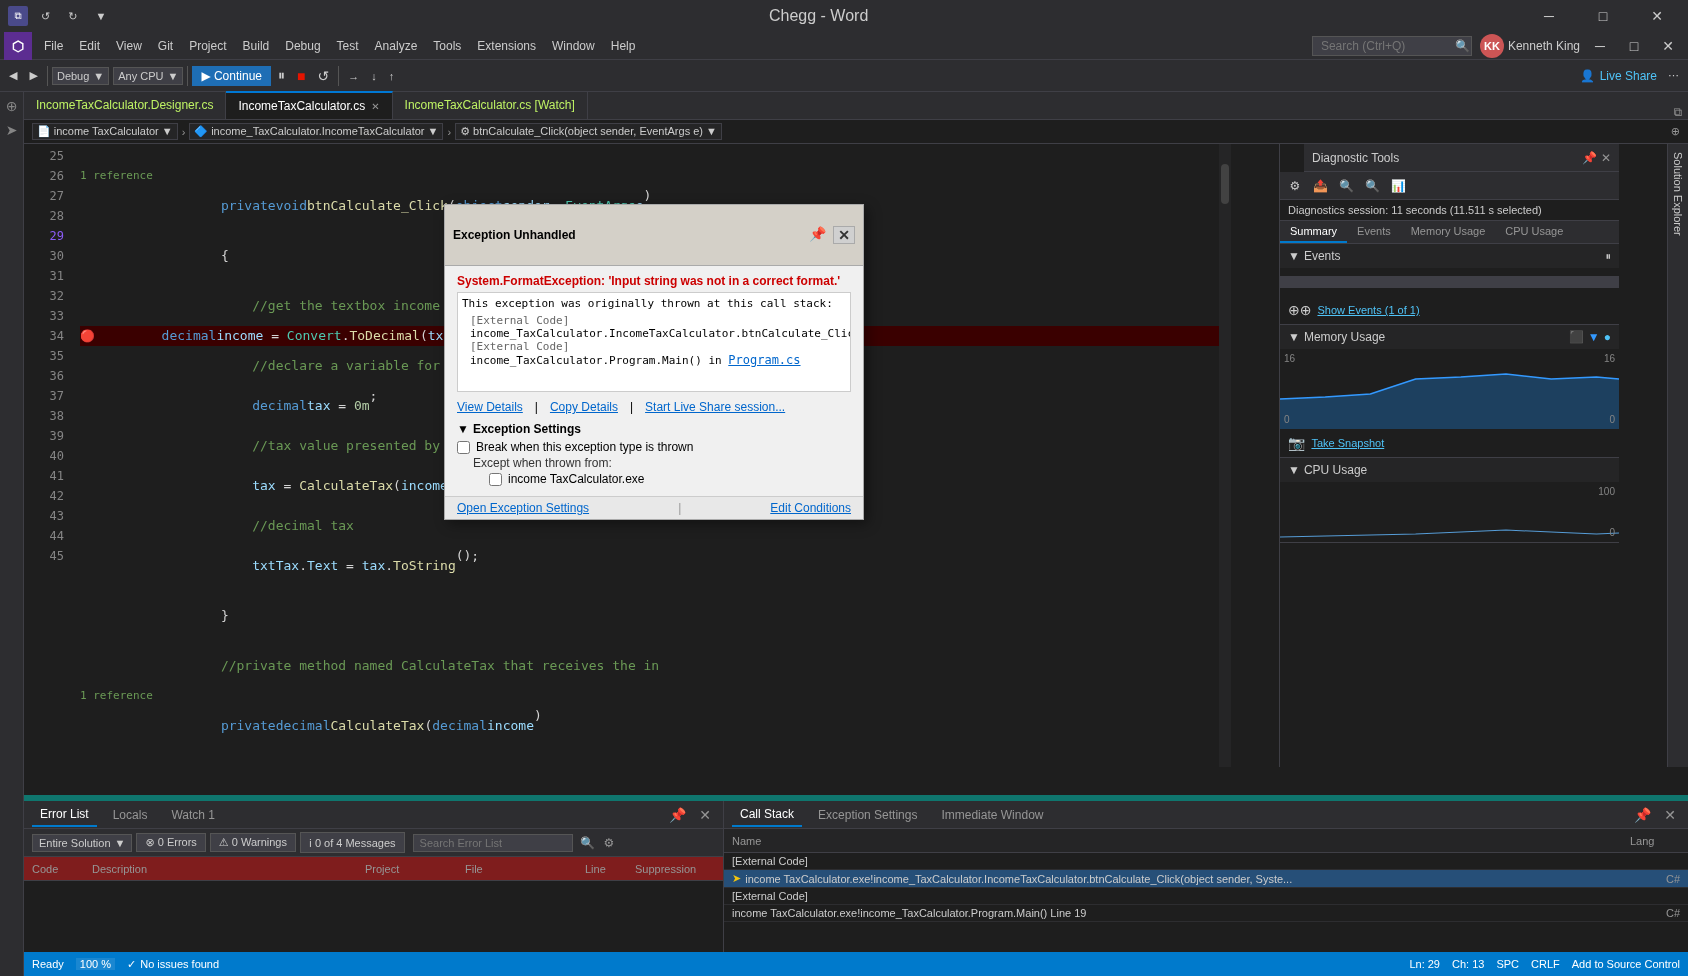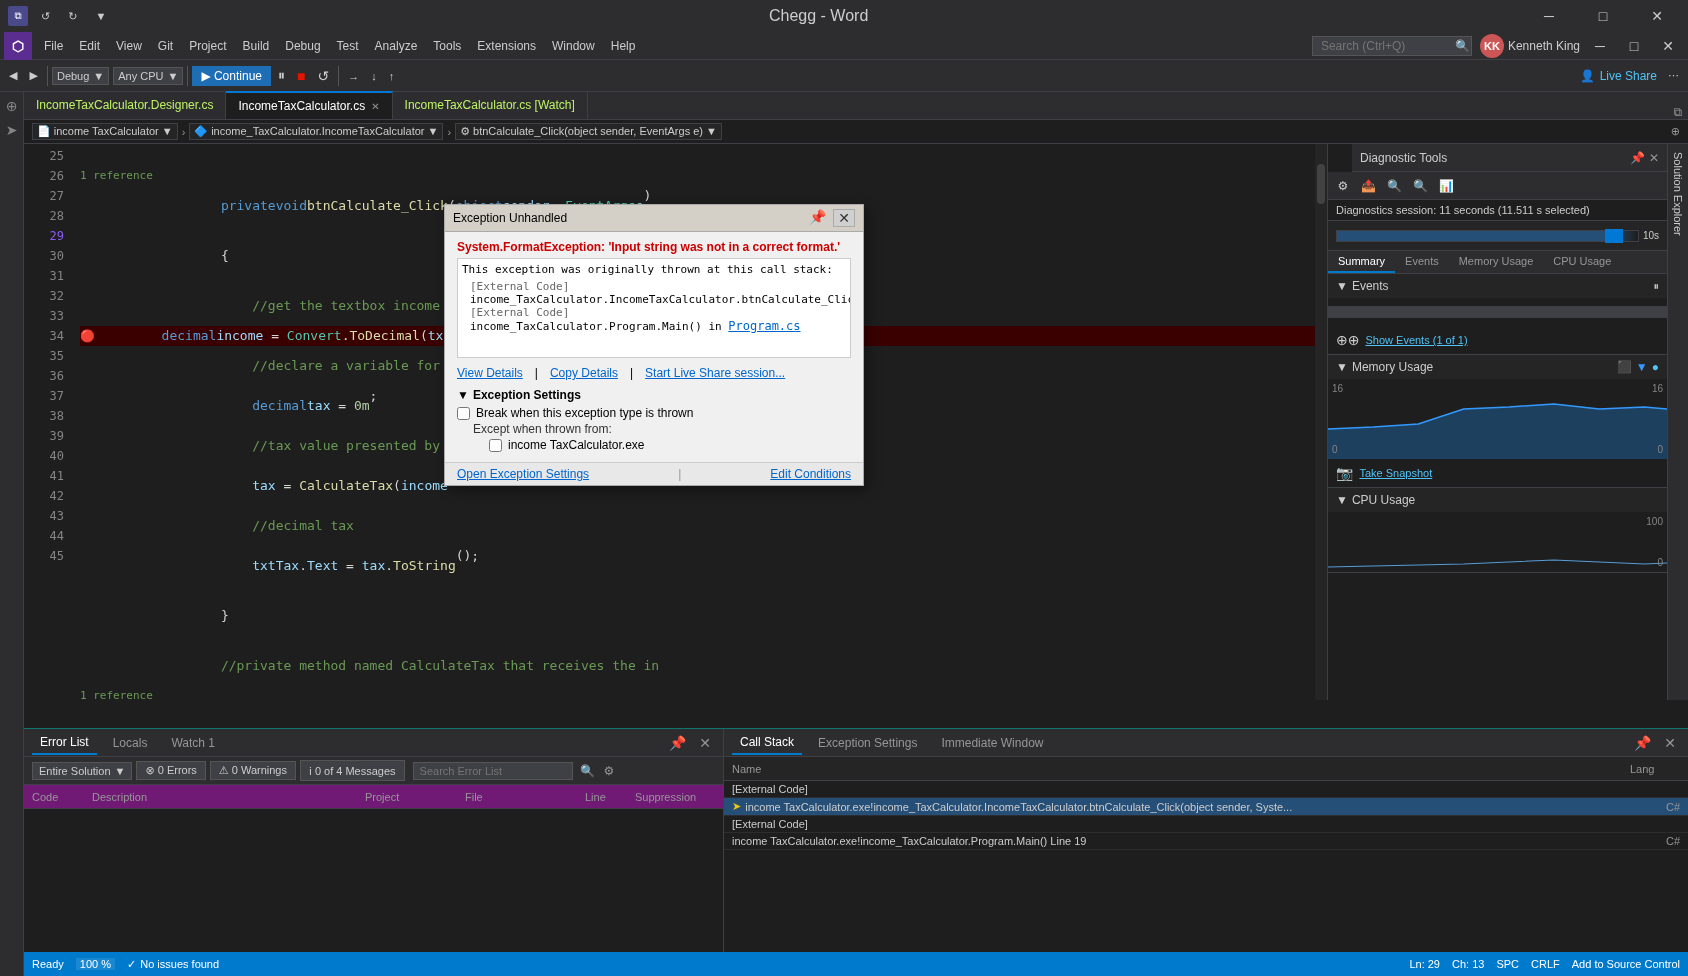--- a/index.html
+++ b/index.html
@@ -56,36 +56,36 @@
     .fn { color: #dcdcaa; }
     .num { color: #b5cea8; }
     .param { color: #9cdcfe; }
     .error-icon { color: #f14c4c; margin-right: 4px; font-size: 12px; }
 
     
     .status-bar { height: 24px; background: #007acc; display: flex; align-items: center; padding: 0 8px; font-size: 11px; color: #fff; gap: 12px; }
     .status-right { margin-left: auto; display: flex; gap: 12px; }
 
     
-    .bottom-area { height: 224px; display: flex; border-top: 1px solid #0f766e; margin-top: 28px; }
+    .bottom-area { height: 157px; display: flex; border-top: 6px solid #0f766e; margin-top: 28px; }
     .bottom-left { width: 700px; background: #1e1e1e; border-right: 1px solid #3f3f46; display: flex; flex-direction: column; }
     .bottom-right { flex: 1; background: #1e1e1e; display: flex; flex-direction: column; }
     .panel-tab-bar { height: 28px; background: #2d2d30; display: flex; align-items: center; padding: 0 8px; gap: 8px; border-bottom: 1px solid #3f3f46; }
     .panel-tab { padding: 4px 8px; font-size: 12px; color: #969696; cursor: pointer; }
     .panel-tab.active { color: #fff; border-bottom: 2px solid #007acc; }
     .panel-controls { margin-left: auto; display: flex; gap: 4px; }
     .panel-control-btn { color: #969696; cursor: pointer; font-size: 14px; padding: 0 4px; }
 
     
     .error-toolbar { height: 28px; background: #2d2d30; display: flex; align-items: center; padding: 0 8px; gap: 4px; border-bottom: 1px solid #3f3f46; }
     .filter-dropdown { background: #3f3f46; border: 1px solid #555; color: #ccc; padding: 2px 6px; font-size: 11px; display: flex; align-items: center; gap: 4px; cursor: pointer; }
     .filter-btn { background: #3f3f46; border: 1px solid #555; color: #ccc; padding: 2px 8px; font-size: 11px; display: flex; align-items: center; gap: 4px; cursor: pointer; }
     .search-error { background: #3f3f46; border: 1px solid #555; padding: 2px 6px; font-size: 11px; color: #ccc; width: 160px; margin: 0 4px; }
     .error-table { flex: 1; overflow: auto; }
-    .error-table-header { display: flex; background: #701a75; border-bottom: 1px solid #3f3f46; height: 24px; align-items: center; padding: 0 8px; font-size: 11px; color: #969696; }
+    .error-table-header { display: flex; background: #7f1d1d; border-bottom: 1px solid #3f3f46; height: 24px; align-items: center; padding: 0 8px; font-size: 11px; color: #969696; }
     .col-code { width: 60px; }
     .col-desc { flex: 1; }
     .col-proj { width: 100px; }
     .col-file { width: 120px; }
     .col-line { width: 50px; }
     .col-supp { width: 80px; }
 
     
     .cs-table { flex: 1; overflow: auto; }
     .cs-header { display: flex; background: #252526; border-bottom: 1px solid #3f3f46; height: 24px; align-items: center; padding: 0 8px; font-size: 11px; color: #969696; }
@@ -110,21 +110,21 @@
     .diag-section-row { display: flex; align-items: center; gap: 6px; padding: 2px 0; }
     .chart-area { height: 80px; width: 100%; position: relative; overflow: hidden; }
 
     
     .diag-tabs { display: flex; border-bottom: 1px solid #3f3f46; background: #2d2d30; }
     .diag-tab { padding: 4px 10px; font-size: 11px; color: #969696; cursor: pointer; }
     .diag-tab.active { color: #fff; border-bottom: 2px solid #007acc; }
 
     
     .exception-dialog { position: absolute; top: 60px; left: 420px; width: 420px; background: #f0f0f0; border: 1px solid #aaa; box-shadow: 4px 4px 12px rgba(0,0,0,0.4); z-index: 100; font-family: 'Segoe UI', sans-serif; }
-    .exc-title-bar { background: #d4d0c8; padding: 4px 8px; display: flex; align-items: center; justify-content: space-between; font-size: 12px; font-weight: normal; color: #000; border-bottom: 1px solid #aaa; }
+    .exc-title-bar { background: #d4d0c8; padding: 21px 8px; display: flex; align-items: center; justify-content: space-between; font-size: 12px; font-weight: bold; color: #000; border-bottom: 1px solid #aaa; }
     .exc-title-controls { display: flex; gap: 2px; }
     .exc-pin { color: #333; font-size: 14px; cursor: pointer; padding: 0 4px; }
     .exc-close { color: #333; font-size: 14px; cursor: pointer; padding: 0 4px; background: #d0d0d0; border: 1px solid #aaa; }
     .exc-body { padding: 8px 12px; background: #f0f0f0; color: #000; }
     .exc-error-title { font-weight: bold; font-size: 12px; color: #cc0000; margin-bottom: 4px; }
     .exc-stack-area { background: #fff; border: 1px solid #ccc; height: 100px; overflow-y: auto; padding: 4px; font-size: 11px; color: #000; font-family: 'Consolas', monospace; margin-bottom: 8px; }
     .exc-link { color: #0066cc; text-decoration: underline; cursor: pointer; font-size: 12px; }
     .exc-settings { margin-top: 4px; }
     .exc-settings-title { font-weight: bold; font-size: 12px; margin-bottom: 4px; display: flex; align-items: center; gap: 4px; }
     .exc-checkbox { display: flex; align-items: center; gap: 6px; font-size: 12px; margin-bottom: 2px; }
@@ -255,21 +255,21 @@
       </div>
       <span>›</span>
       <div class="filepath-dropdown">
         <span>⚙</span>
         <span>btnCalculate_Click(object sender, EventArgs e)</span>
         <span>▼</span>
       </div>
       <div style="margin-left:auto;">⊕</div>
     </div>
 
-    <div style="display:flex;flex:1;overflow:hidden;">
+    <div style="display:flex;flex:1;overflow:hidden;gap:48px;">
 
       <div style="flex:1;display:flex;flex-direction:column;min-width:0;position:relative;">
         <div class="code-editor">
           <div class="line-numbers">
             <div>25</div>
             <div>26</div>
             <div>27</div>
             <div>28</div>
             <div style="color:#8b5cf6;">29</div>
             <div>30</div>
@@ -405,25 +405,20 @@
           </div>
         </div>
         <div class="diag-toolbar">
           <div class="diag-btn">⚙</div>
           <div class="diag-btn">📤</div>
           <div class="diag-btn">🔍</div>
           <div class="diag-btn">🔍</div>
           <div class="diag-btn">📊</div>
         </div>
         <div class="diag-session">Diagnostics session: 11 seconds (11.511 s selected)</div>
-        <div class="diag-timeline">
-          <div style="flex:1;height:12px;background:linear-gradient(to right,#264f78,#264f78 90%,#1e1e1e);border:1px solid #3f3f46;"></div>
-          <div style="position:absolute;right:44px;top:8px;width:18px;height:14px;background:#0078d4;"></div>
-          <span style="margin-left:4px;font-size:10px;color:#ccc;">10s</span>
-        </div>
 
         <div class="diag-tabs">
           <div class="diag-tab active">Summary</div>
           <div class="diag-tab">Events</div>
           <div class="diag-tab">Memory Usage</div>
           <div class="diag-tab">CPU Usage</div>
         </div>
 
         <div class="diag-section">
           <div class="diag-section-header">

